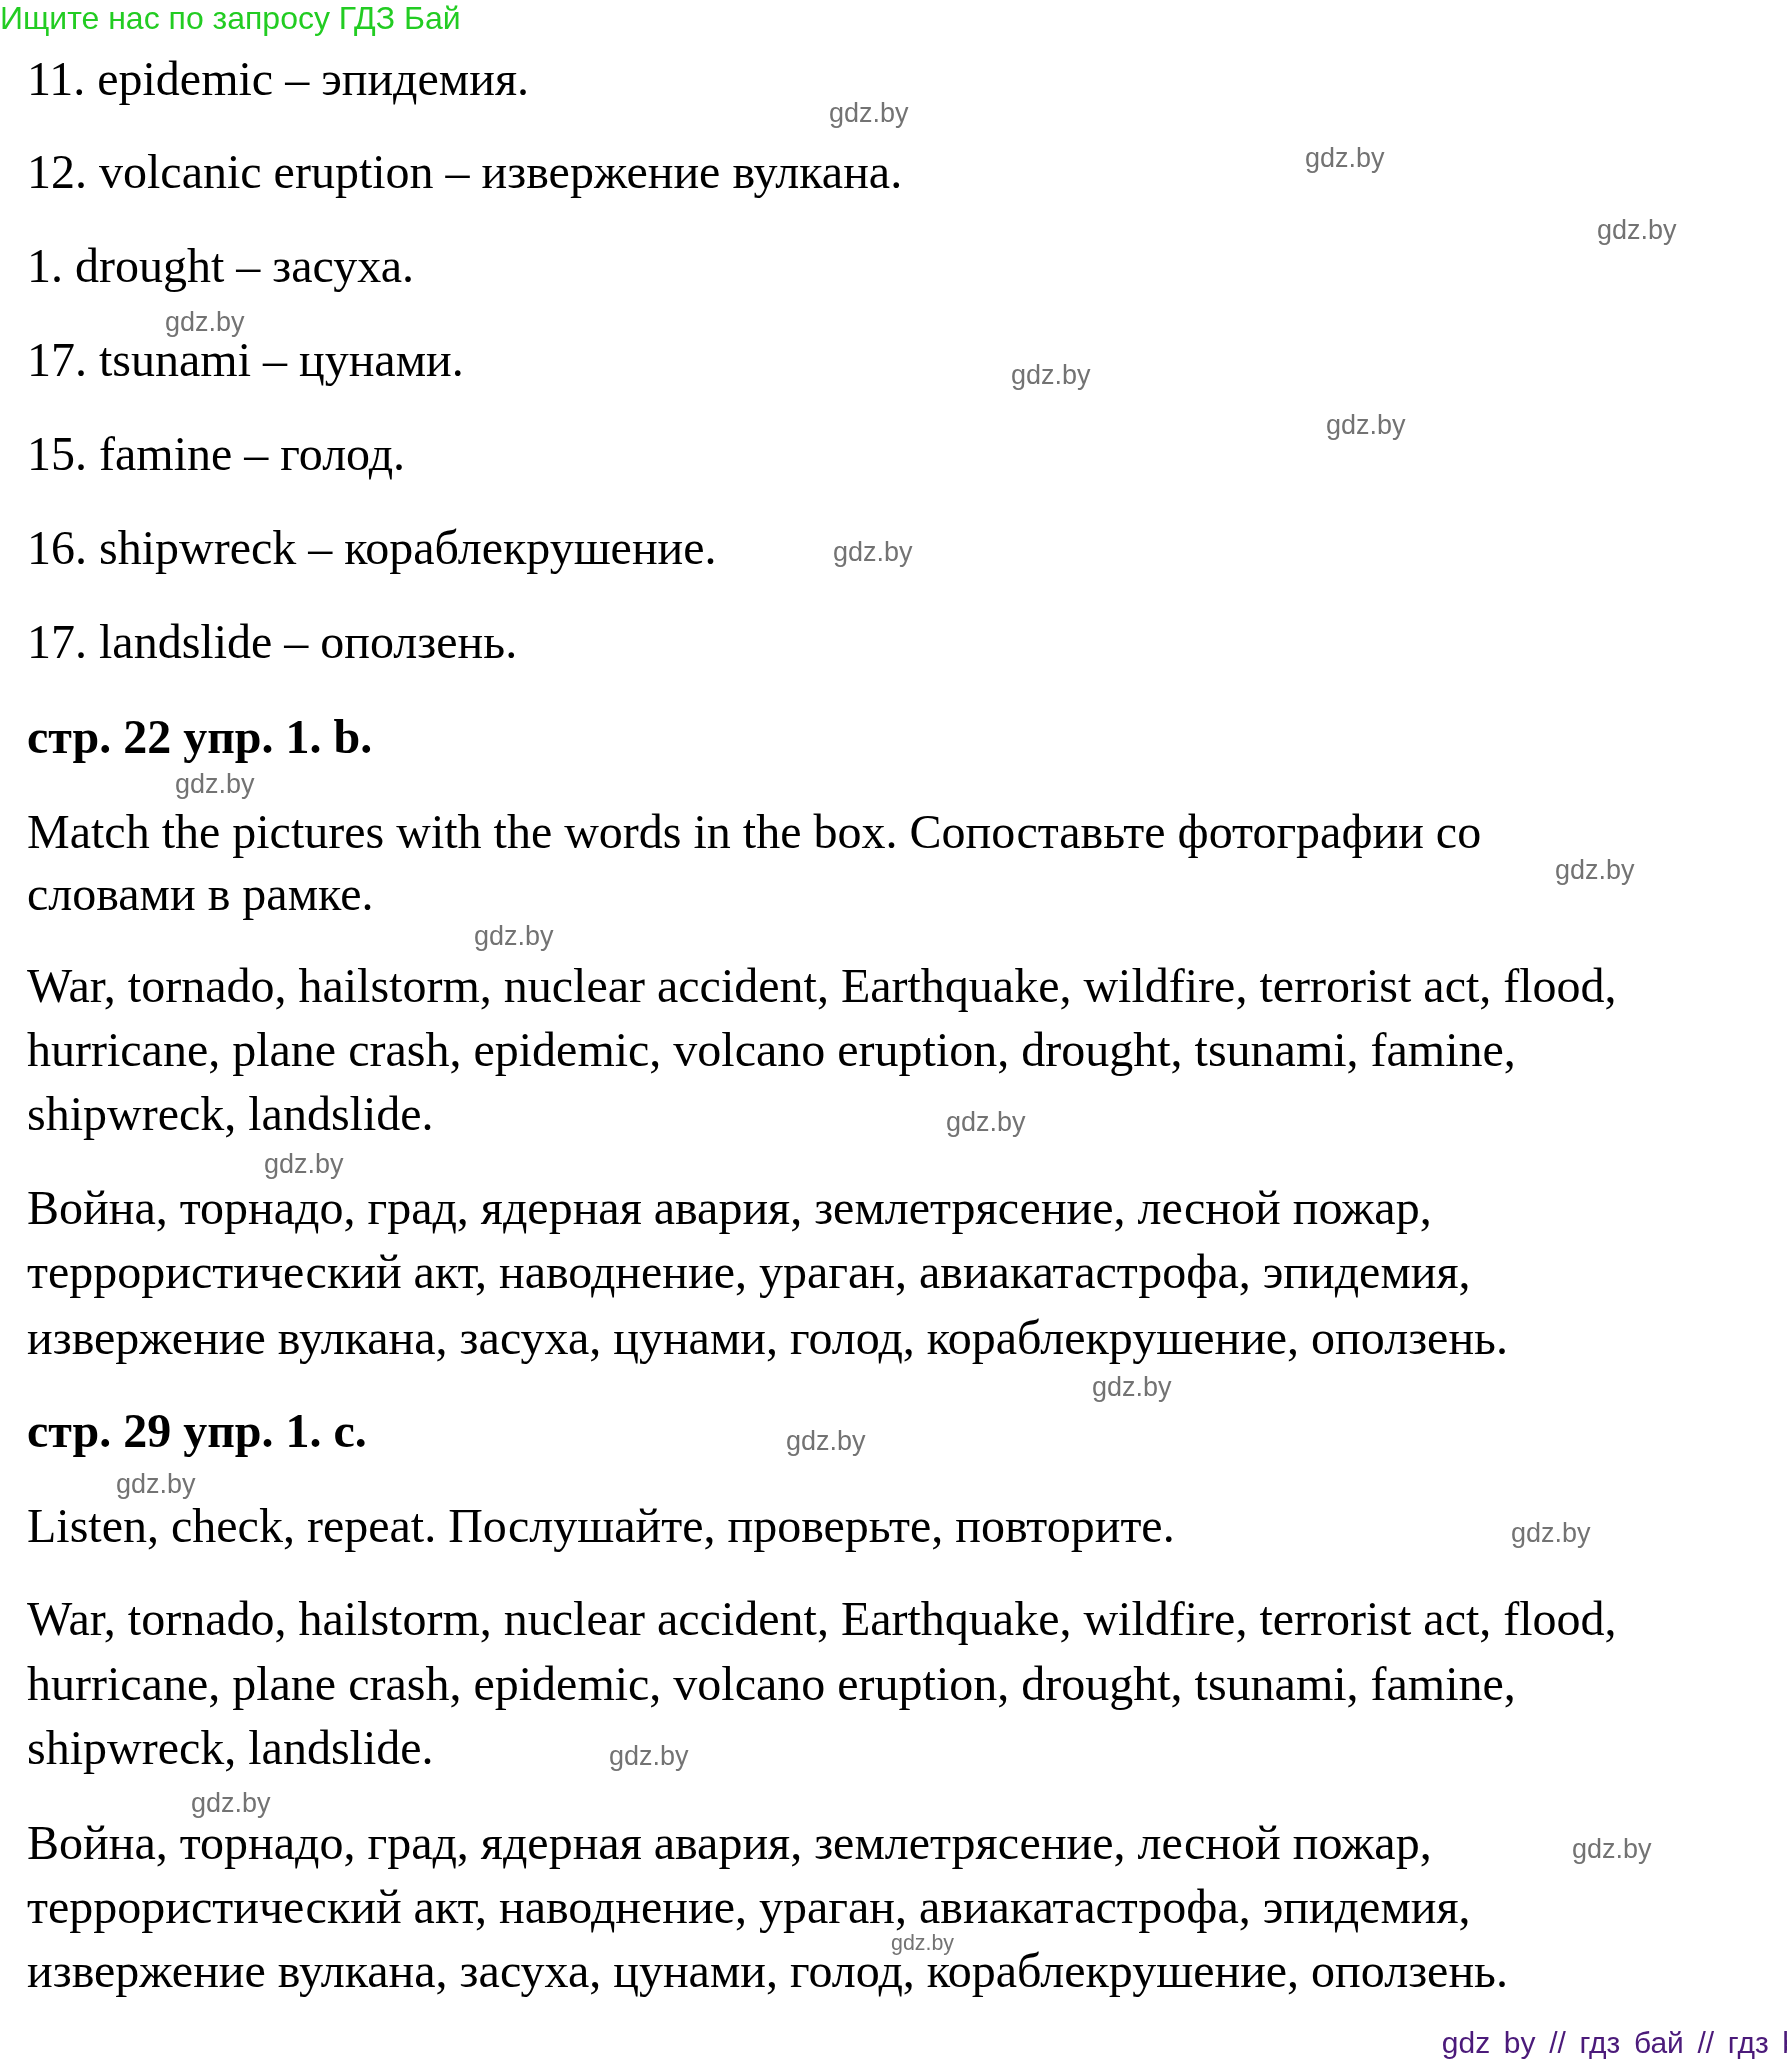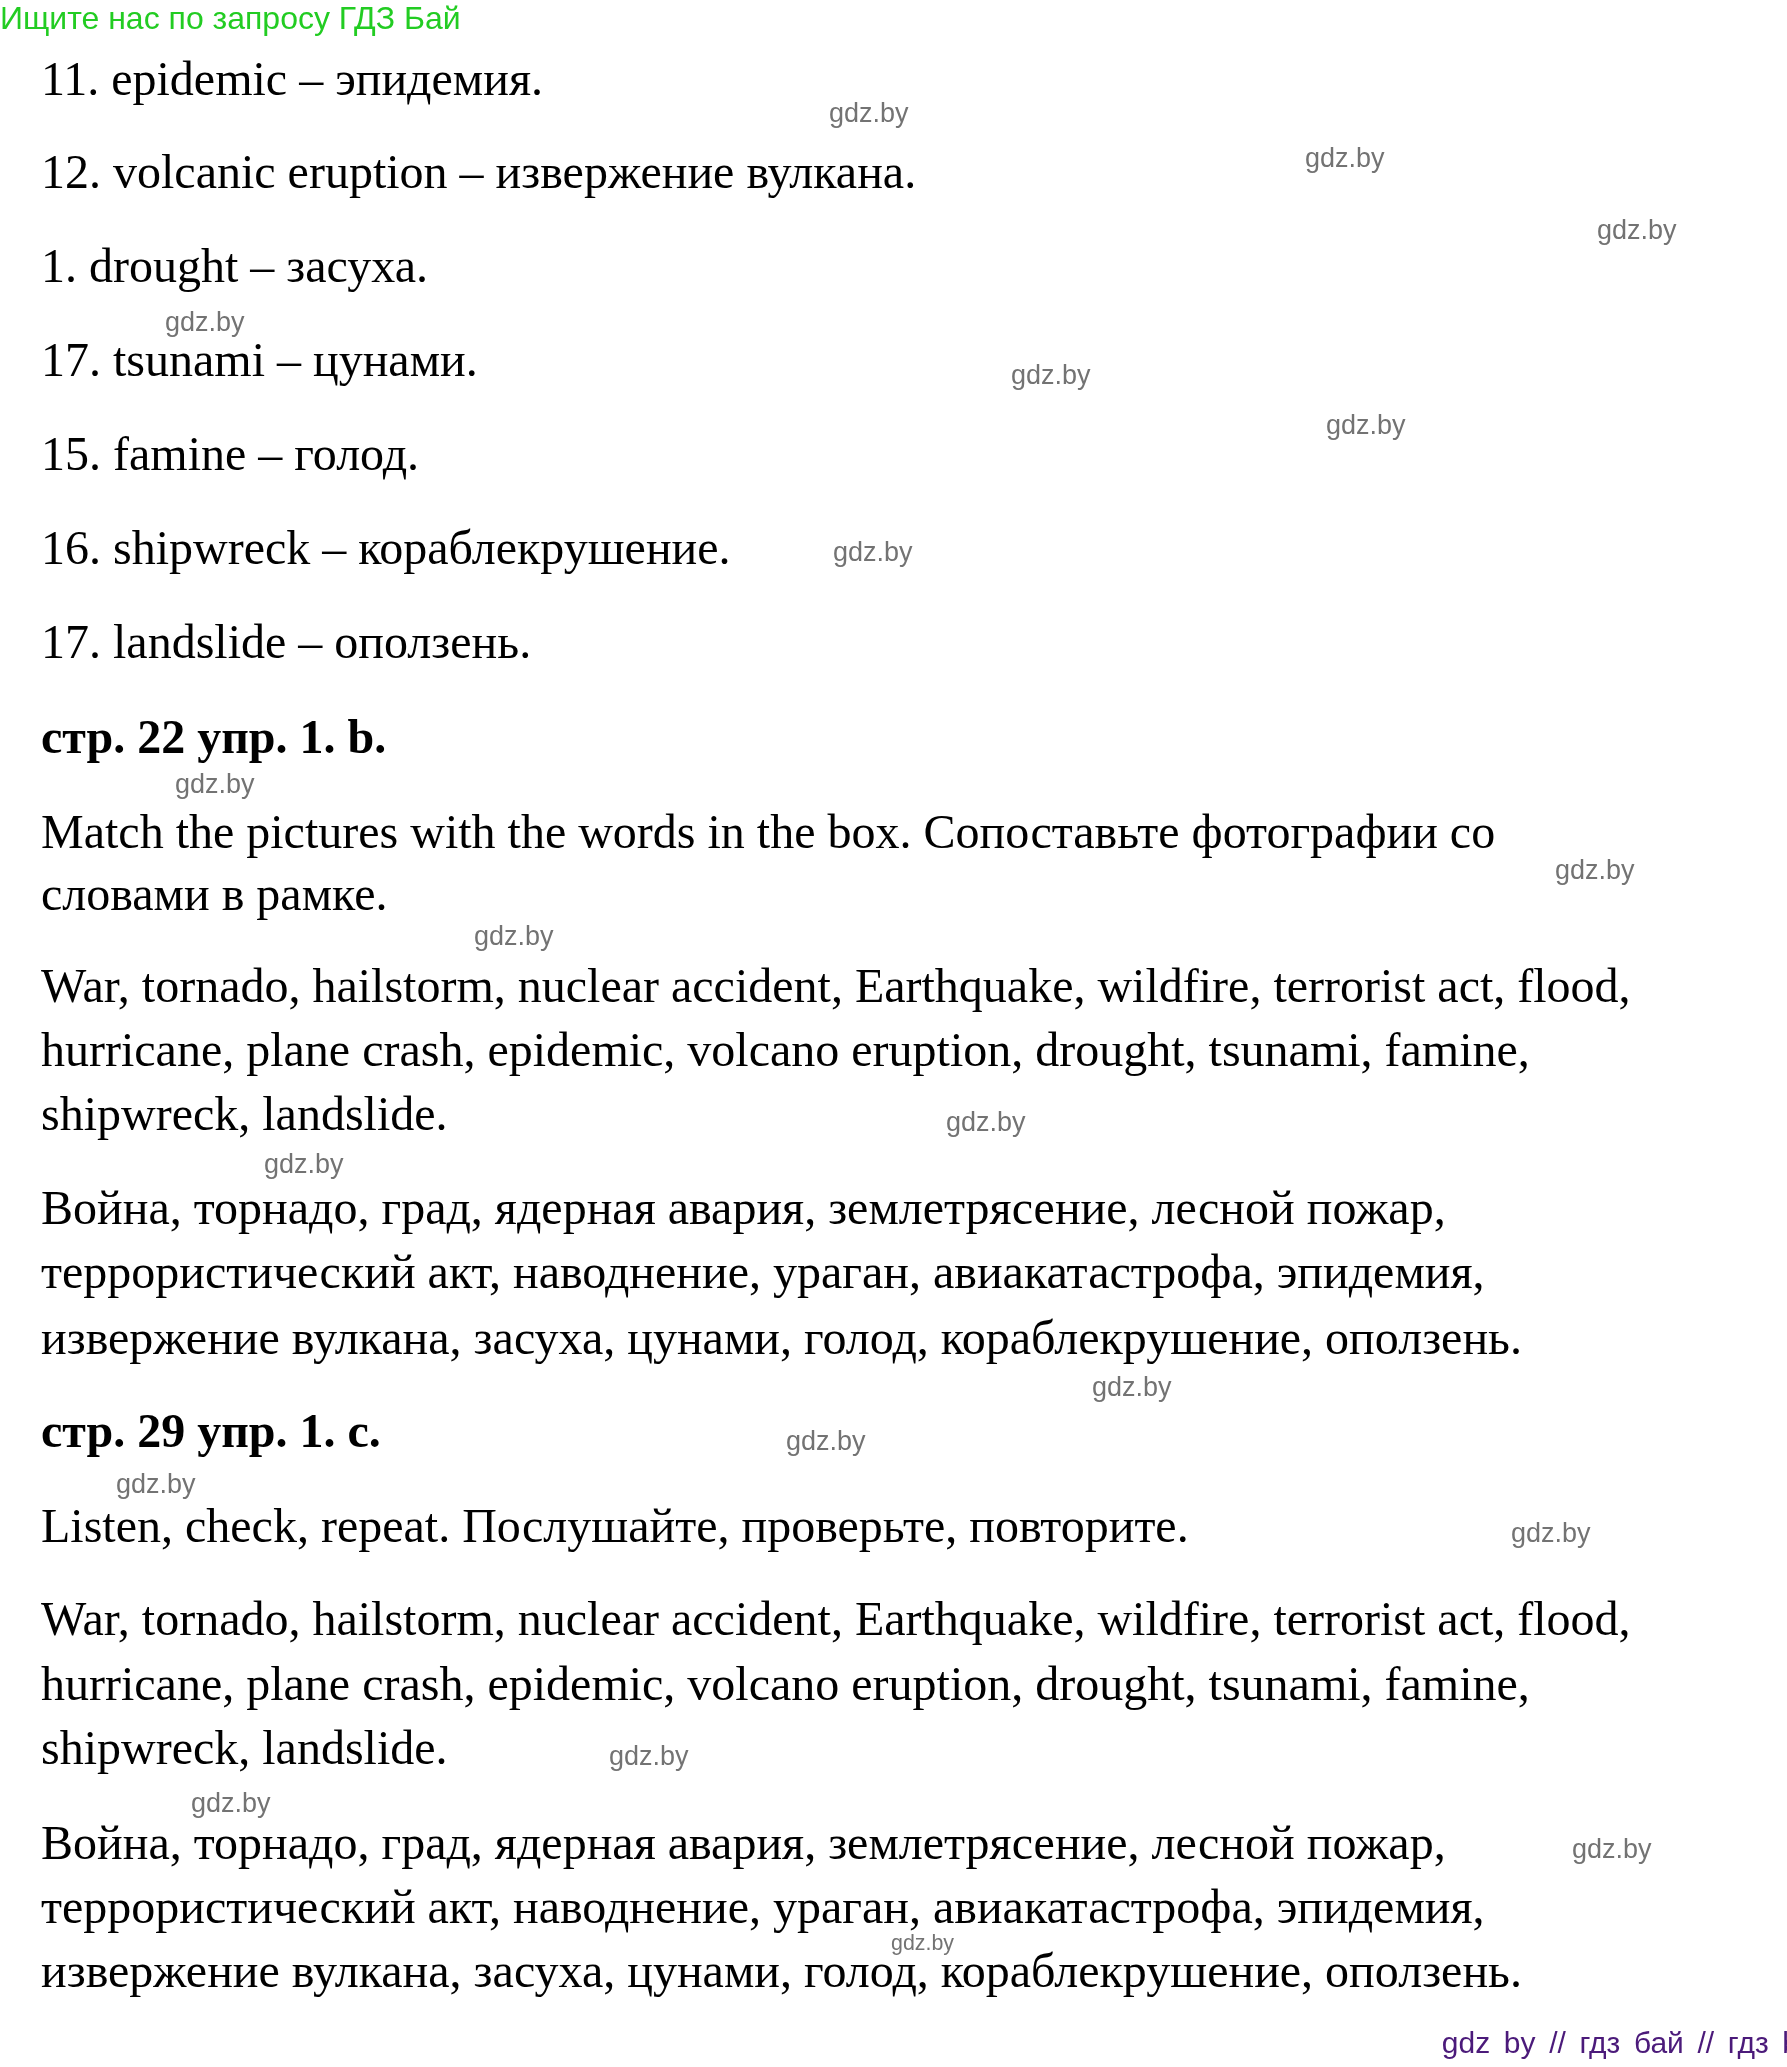--- a/index.html
+++ b/index.html
@@ -6,21 +6,20 @@
   body { width: 1788px; height: 2067px; position: relative; overflow: hidden; }
   .banner {
     position: absolute; top: 0; left: 0; width: 1492px; 
     font-family: "Liberation Sans", sans-serif; font-size: 32px; line-height: 36px;
     color: #22cc22;
   }
   .line {
     position: absolute; left: 27px; white-space: nowrap;
     font-family: "Liberation Serif", serif; font-size: 48px; line-height: 53px;
     color: #000000;
-    margin-left: 14px;
   }
   .heading { font-weight: bold; }
   .wm {
     position: absolute; white-space: nowrap;
     font-family: "Liberation Sans", sans-serif; font-size: 27px; line-height: 30px;
     color: #737373;
   }
   .wm.small { font-size: 21.4px; line-height: 23px; }
   .footer {
     position: absolute; top: 2025px; left: 0; width: 1788px; text-align: right;

